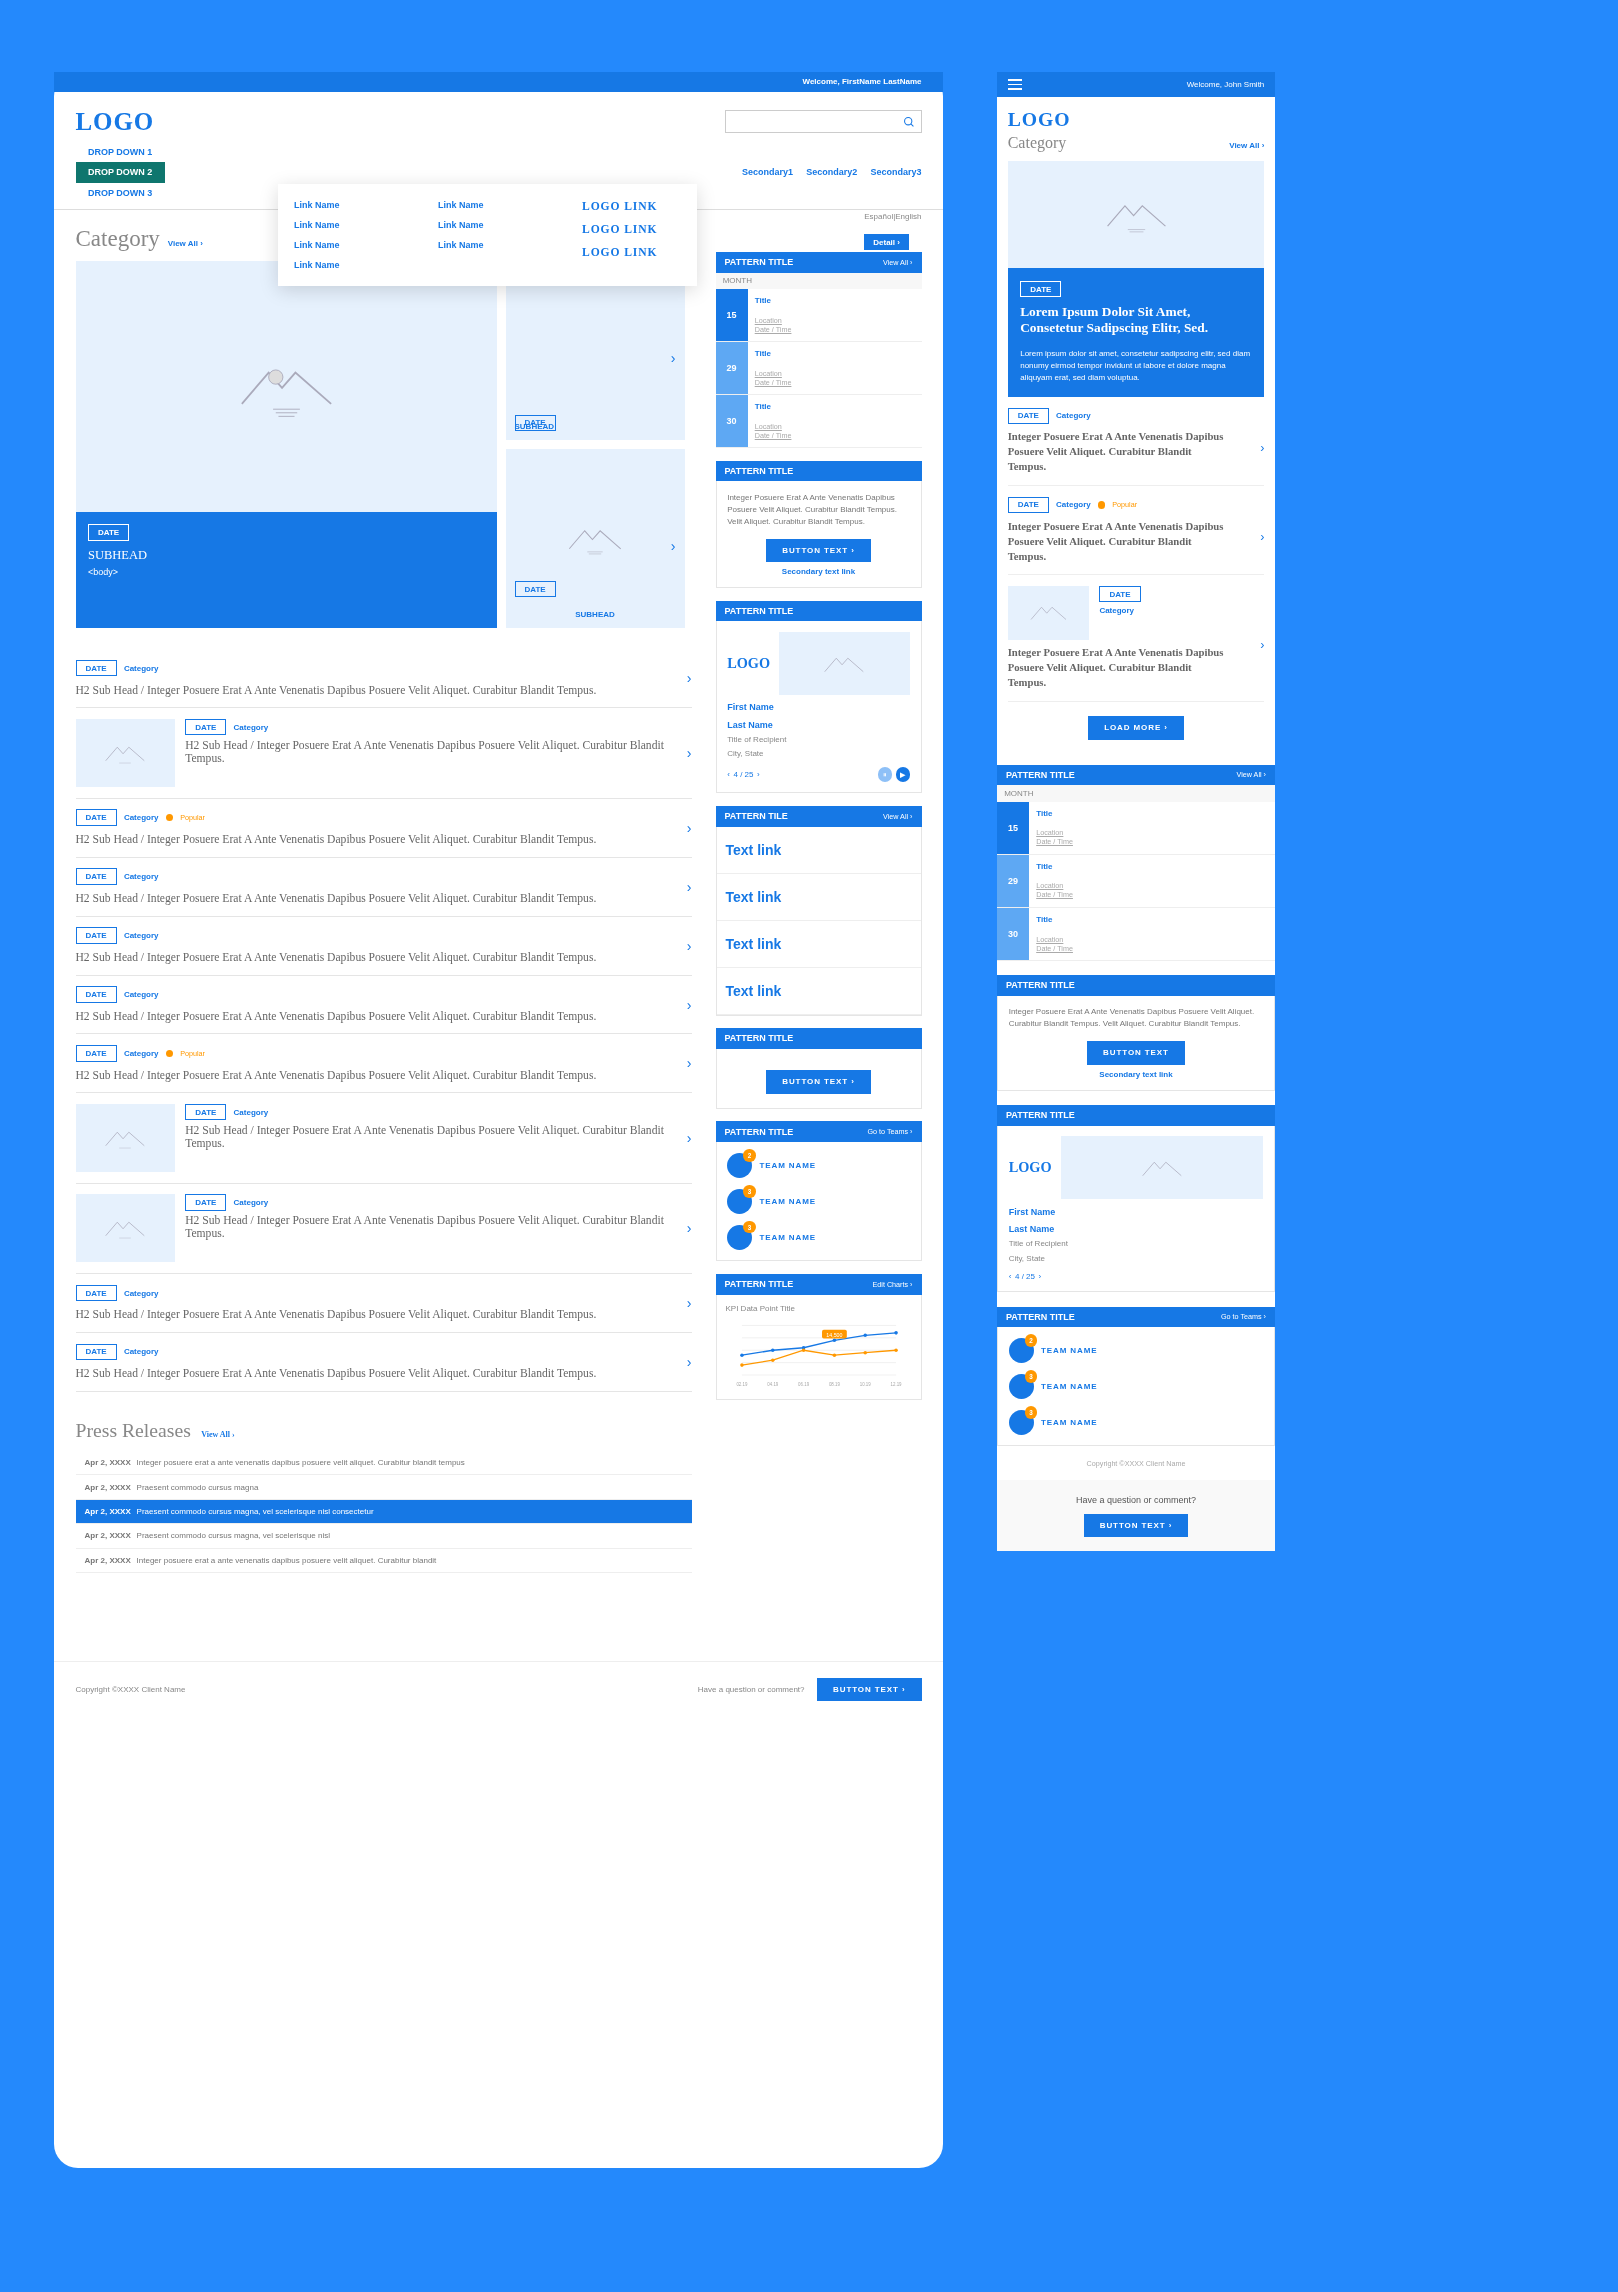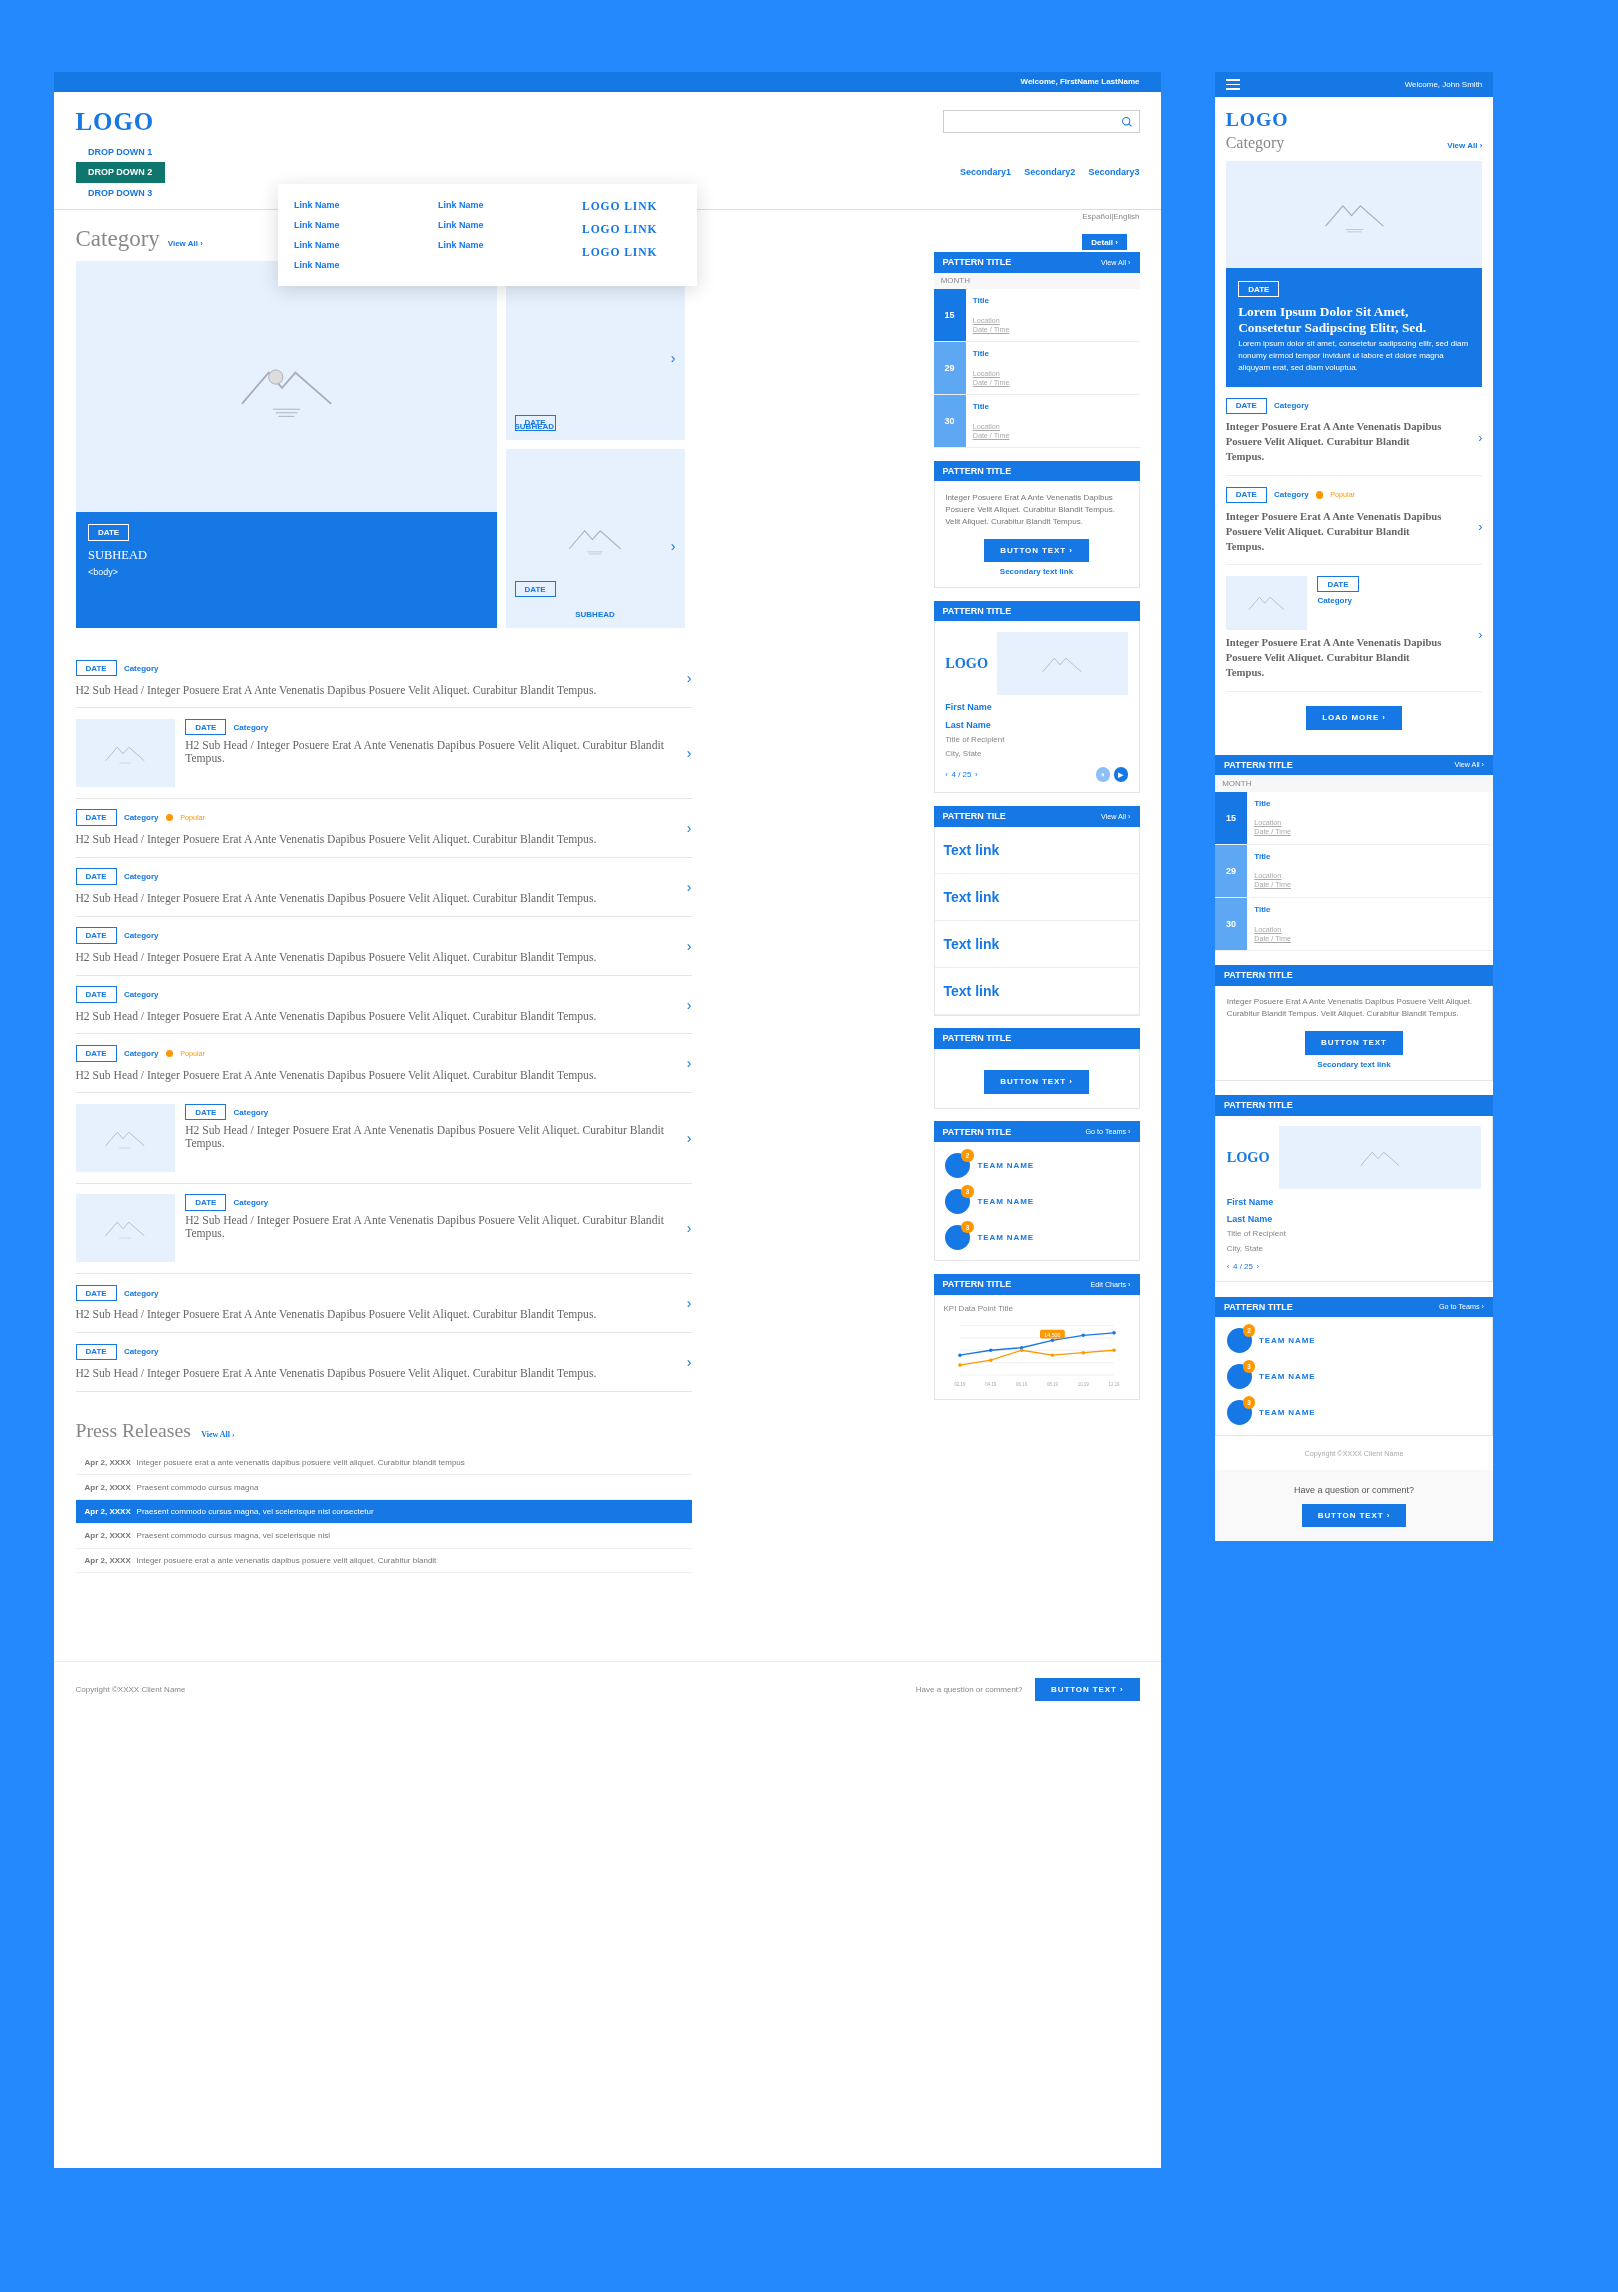--- a/index.html
+++ b/index.html
@@ -1,18 +1,18 @@
 <!DOCTYPE html>
 <html style="font-size:14.3px"><head>
 <meta charset="utf-8">
 <style>
 *{box-sizing:border-box;margin:0;padding:0;}
 body{background:#2489fc;font-family:Arial,Helvetica,sans-serif;font-size:9px;color:#555;padding:72px 54px;}
 .canvas{display:flex;gap:54px;align-items:flex-start;}
-.desktop{background:#fff;width:1107px;min-height:2096px;position:relative;}
+.desktop{background:#fff;width:889px;min-height:2096px;position:relative;border-radius:24px;}
 .mobile{background:#fff;width:278px;}
 .user-bar{background:#1678e5;color:#fff;text-align:right;padding:5.4px 21.5px;font-size:8px;font-weight:bold;}
 .header{display:flex;align-items:center;justify-content:space-between;padding:16px 21.5px 5.4px;}
 .logo-text{font-family:Georgia,serif;font-size:25px;color:#1678e5;font-weight:bold;letter-spacing:0.9px;}
 .search{display:flex;align-items:center;border:0.9px solid #ccc;width:197px;height:23px;justify-content:flex-end;padding-right:5.4px;}
 .search svg{width:12.5px;height:12.5px;}
 .nav{display:flex;align-items:center;justify-content:space-between;padding:0 21.5px 5.4px;font-size:9px;font-weight:bold;color:#1678e5;border-bottom:0.9px solid #ddd;}
 .nav-left{display:flex;gap:0;flex-direction:column;}
 .nav-item{padding:5.4px 12.5px;}
 .nav-item.active{background:#0f766e;color:#fff;}
@@ -93,21 +93,21 @@
 .chart-svg{width:100%;height:72px;}
 .chart-badge{fill:#ff9800;}
 
 .m-bar{background:#1678e5;color:#fff;display:flex;align-items:center;justify-content:space-between;padding:7.2px 10.7px;font-size:8px;font-weight:normal;}
 .burger{display:flex;flex-direction:column;gap:2.7px;}
 .burger span{width:14.3px;height:1.8px;background:#fff;}
 .m-pad{padding:10.7px;}
 .m-hero-img{background:#e6f1fd;height:107px;display:flex;align-items:center;justify-content:center;margin-top:9px;}
 .m-hero-blue{background:#1678e5;color:#fff;padding:12.5px;}
 .m-hero-blue h3{font-family:Georgia,serif;font-size:13.4px;margin-top:7.2px;}
-.m-hero-blue p{font-size:8px;line-height:1.5;margin-top:2px;}
+.m-hero-blue p{font-size:8px;line-height:1.5;margin-top:12px;}
 .m-item{border-bottom:0.9px solid #eee;padding:10.7px 0;position:relative;}
 .m-item h4{font-family:Georgia,serif;font-size:10.7px;color:#666;margin-top:5.4px;line-height:1.4;max-width:224px;}
 .m-item .arrow{position:absolute;right:0;top:50%;color:#1678e5;font-size:12.5px;}
 .m-thumb-row{display:flex;gap:10.7px;align-items:flex-start;}
 .m-thumb{width:81px;height:54px;background:#e6f1fd;display:flex;align-items:center;justify-content:center;}
 .m-section{margin-top:14.3px;}
 .m-copyright{font-size:7.2px;color:#aaa;text-align:center;padding:12.5px;}
 .m-foot{background:#f9f9f9;padding:14.3px;text-align:center;font-size:9px;color:#555;}
 </style>
 </head>

